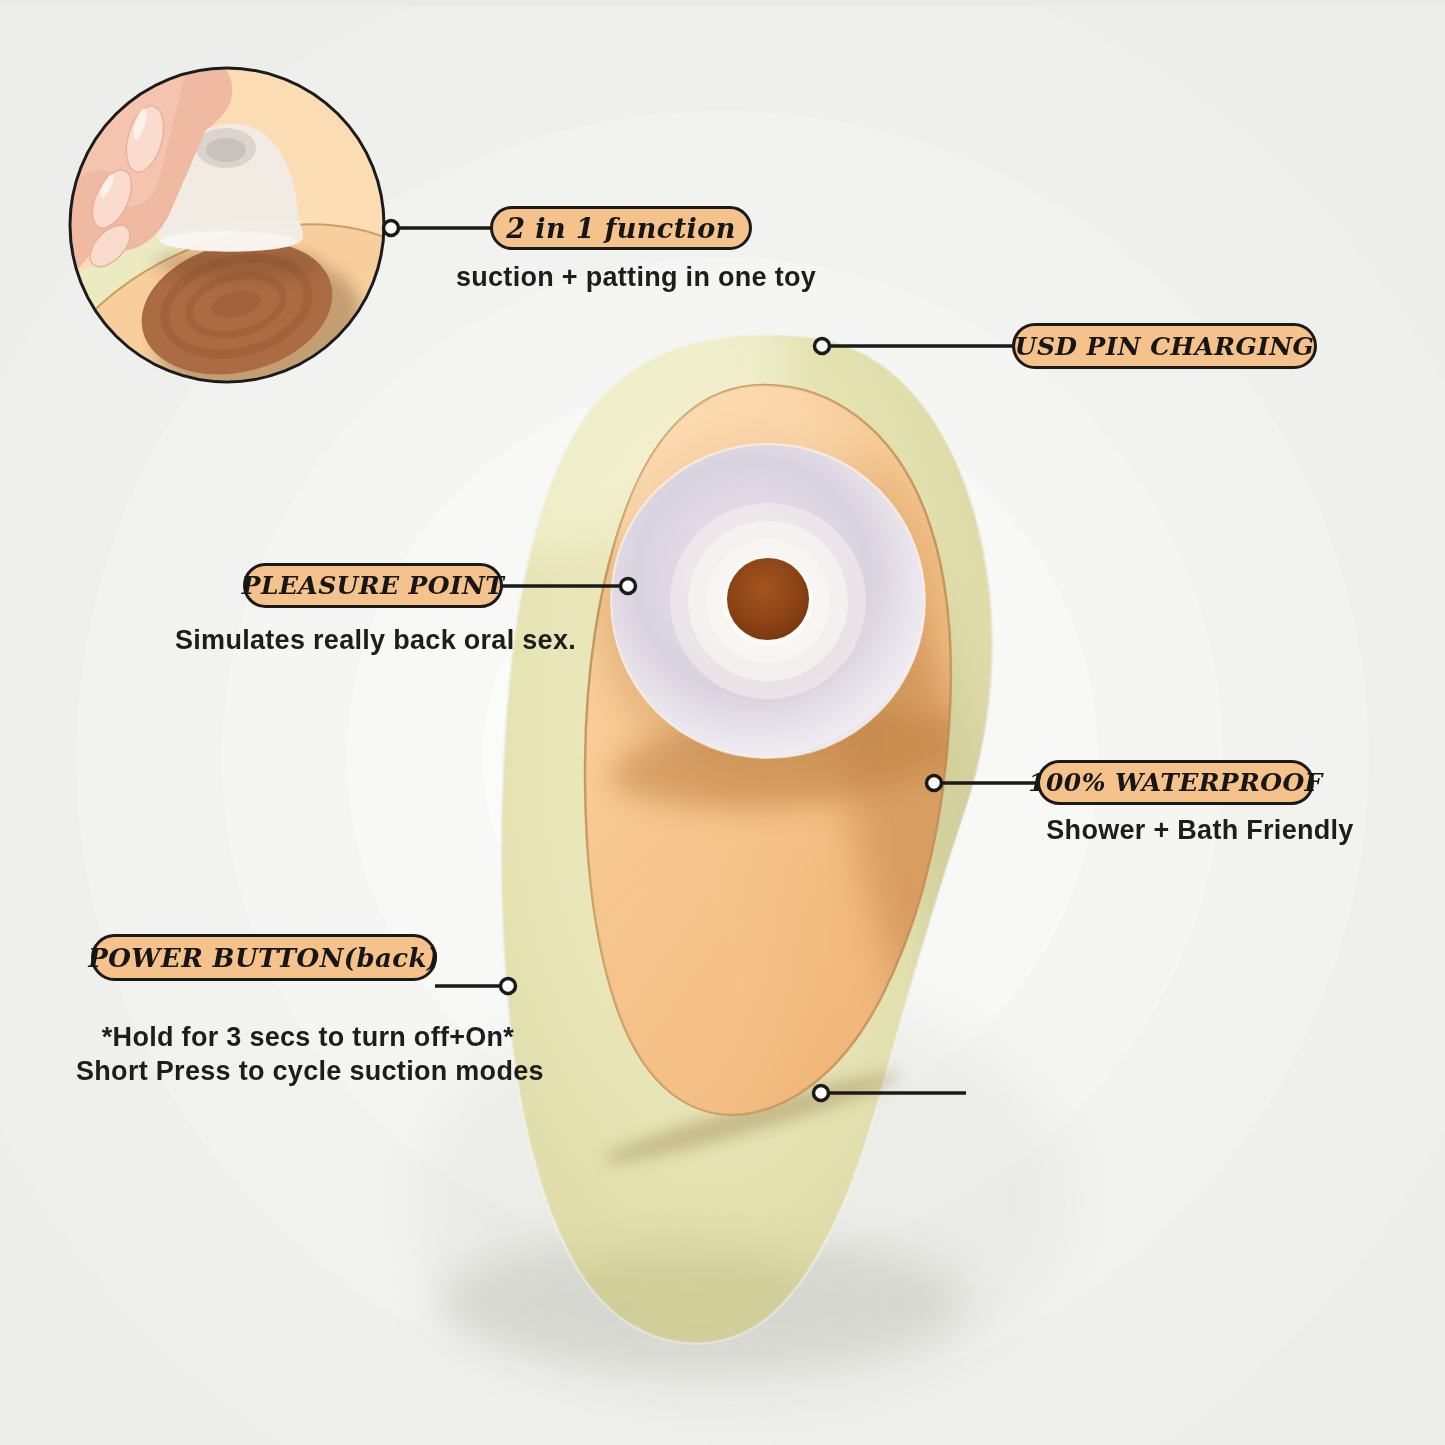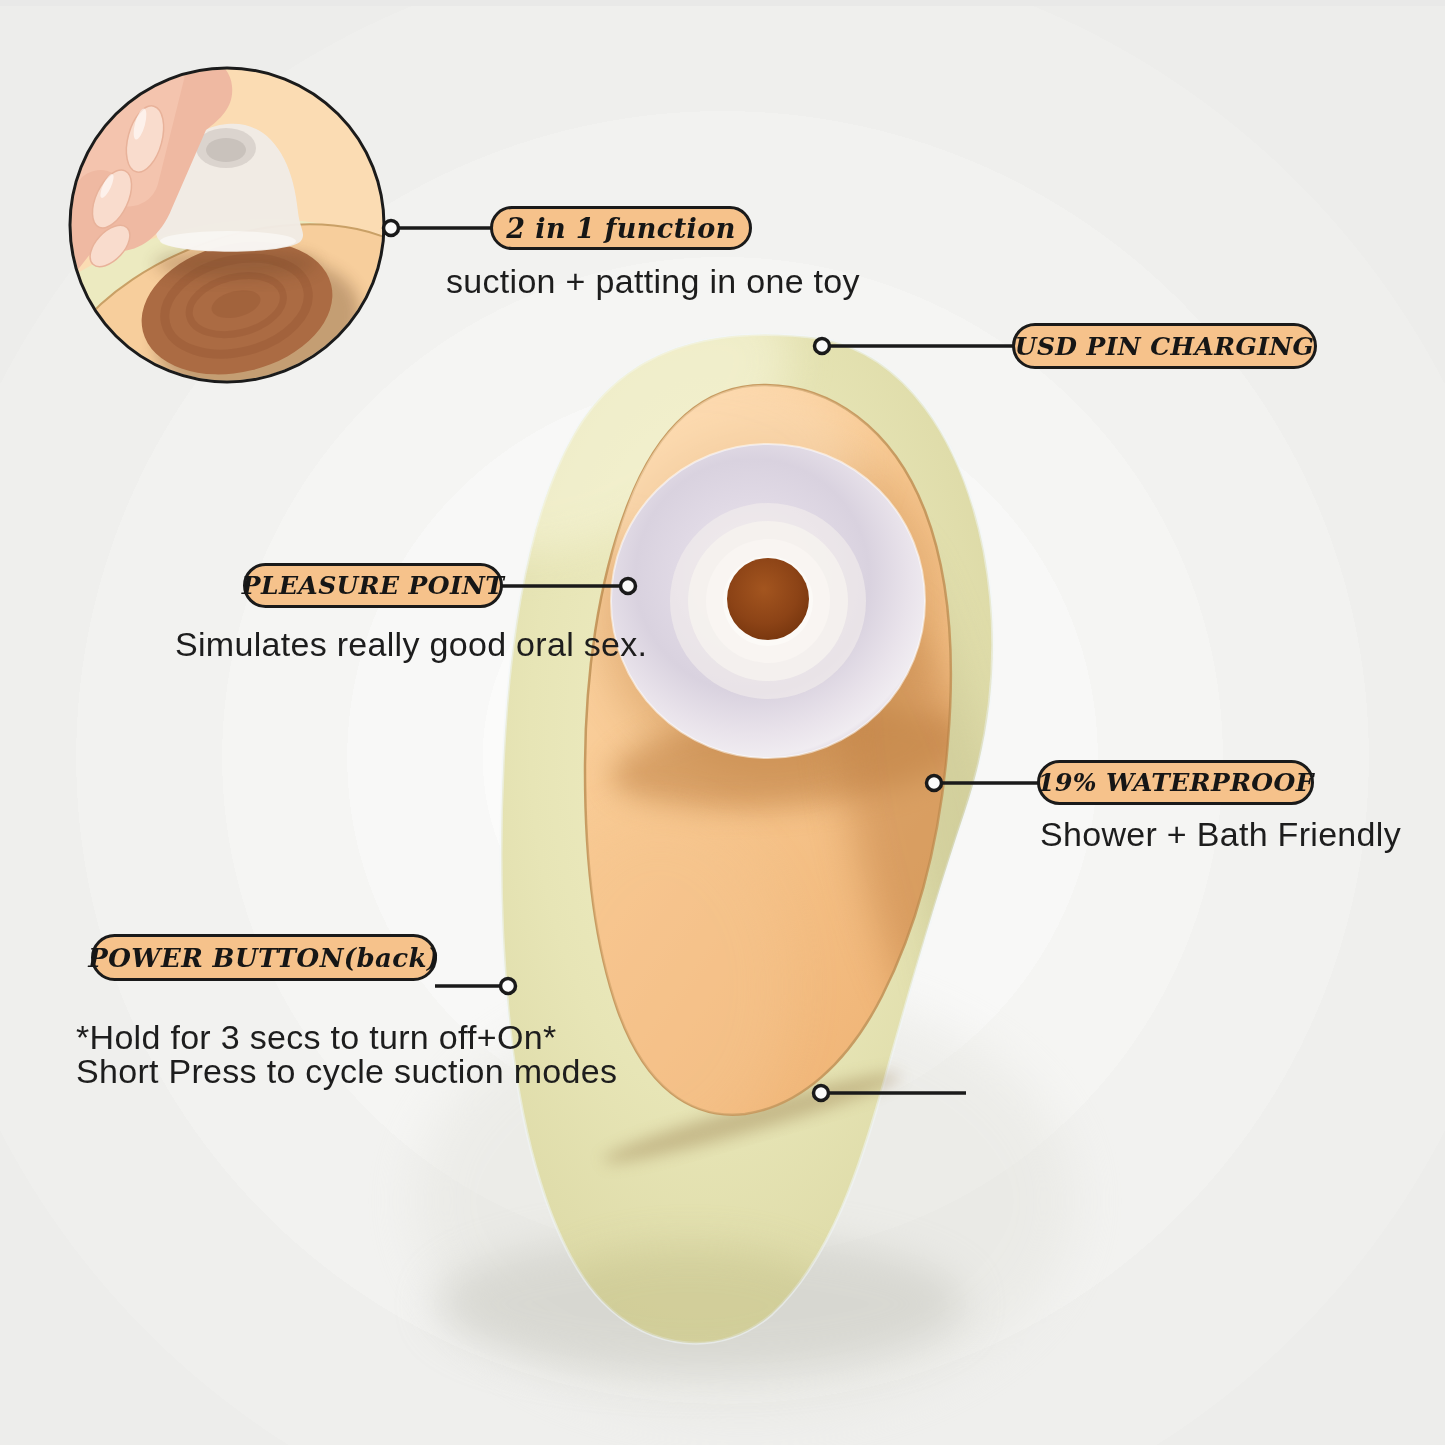--- a/index.html
+++ b/index.html
@@ -15,22 +15,22 @@
   .badge{
     position:absolute;box-sizing:border-box;display:flex;align-items:center;justify-content:center;
     background:var(--badge-bg,#f6c28b);
     border:3px solid var(--badge-border,#1a1a1a);
     border-radius:999px;color:var(--badge-text,#161616);
     font-family:"DejaVu Serif", serif;font-style:italic;font-weight:bold;
     white-space:nowrap;letter-spacing:.4px;z-index:3;
   }
   .f27{font-size:27px}.f26{font-size:26px}.f25{font-size:25px}.f24{font-size:24px}
   .caption{
-    position:absolute;text-align:left;color:var(--caption-text,#1d1d1d);
-    font-weight:400;font-size:34px;letter-spacing:.3px;white-space:nowrap;z-index:3;
+    position:absolute;text-align:center;color:var(--caption-text,#1d1d1d);
+    font-weight:700;font-size:27px;letter-spacing:.3px;white-space:nowrap;z-index:3;
     font-family:"Liberation Sans", sans-serif;
   }
   .caption.two-line div{line-height:34px;}
   .connector-line{stroke:var(--connector,#1a1a1a);stroke-width:3.5;}
   .connector-dot{stroke:var(--connector,#1a1a1a);stroke-width:3.5;fill:#fbfbfa;}
   .inset-circle-bg{fill:var(--inset-bg,#fbdcb3);}
   .pit{fill:var(--pit-brown,#ab6b43);}
   .skin{fill:var(--skin,#efb9a2);}
   .skin2{fill:#f4c4ae;}
   .nail{fill:var(--nail,#f9dccd);stroke:#e8b29a;stroke-width:1.5;}
@@ -200,28 +200,28 @@
       <circle class="connector-dot" cx="821" cy="1087" r="7.5"></circle>
     </g>
   </svg>
 
   <div class="badge f27" style="left:490px;top:200px;width:262px;height:44px">2 in 1 function</div>
 
   <div class="badge f25" style="left:1012px;top:317px;width:305px;height:46px">USD PIN CHARGING</div>
 
   <div class="badge f25" style="left:243px;top:557px;width:260px;height:45px">PLEASURE POINT</div>
 
-  <div class="badge f25" style="left:1037px;top:754px;width:277px;height:45px">19% WATERPROOF</div>
+  <div class="badge f25" style="left:1037px;top:754px;width:277px;height:45px">100% WATERPROOF</div>
 
   <div class="badge f26" style="left:91px;top:928px;width:346px;height:47px">POWER BUTTON(back)</div>
 
 
   <div class="caption" style="left:446px;top:256px;width:380px">suction + patting in one toy</div>
 
-  <div class="caption" style="left:175px;top:619px;width:400px">Simulates really good oral sex.</div>
+  <div class="caption" style="left:175px;top:619px;width:400px">Simulates really back oral sex.</div>
 
   <div class="caption" style="left:1040px;top:809px;width:320px">Shower + Bath Friendly</div>
 
   <div class="caption two-line" style="left:76px;top:1014px;width:464px">
     <div>*Hold for 3 secs to turn off+On*</div>
     <div>Short Press to cycle suction modes</div>
   </div>
 
 </div>
 

